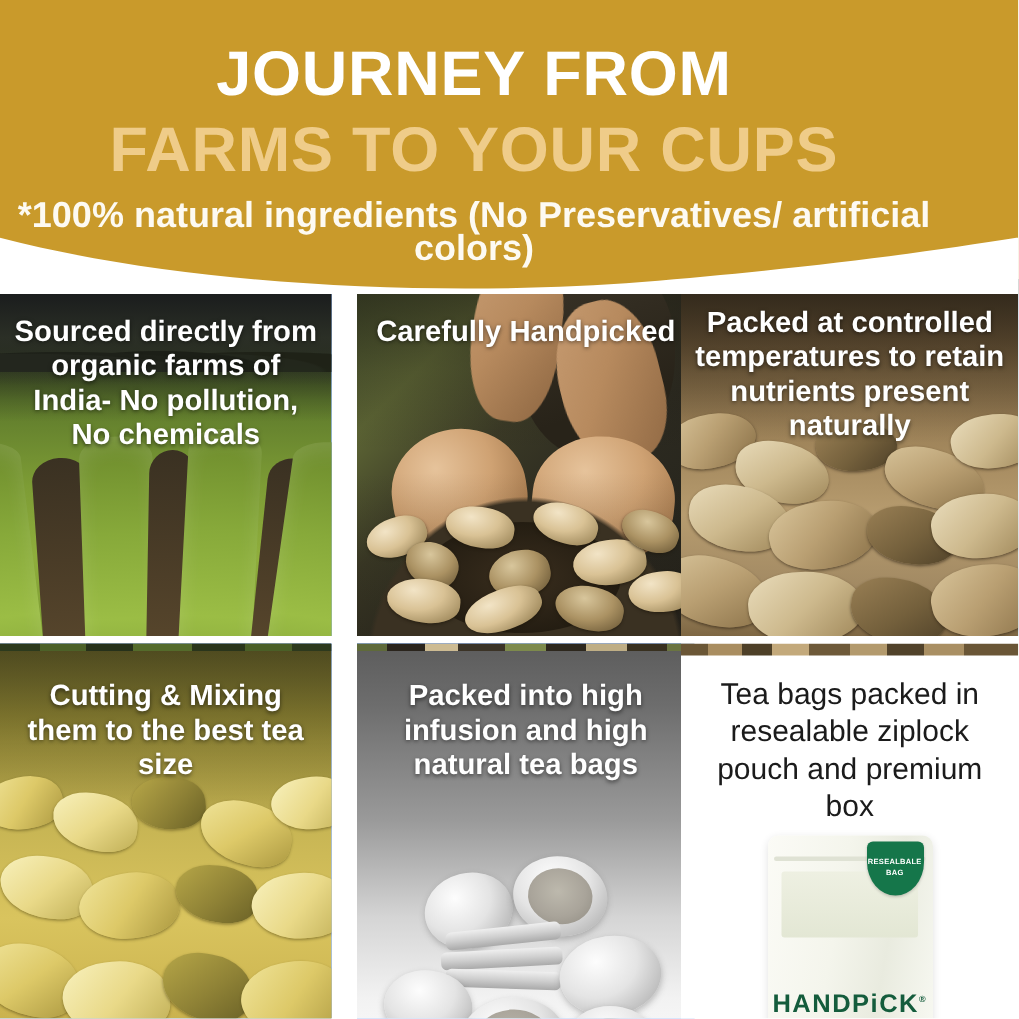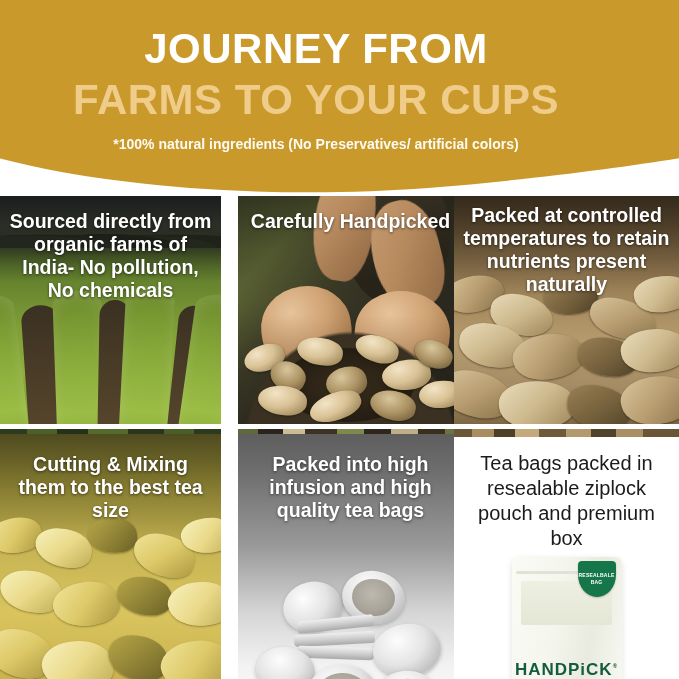--- a/index.html
+++ b/index.html
@@ -43,21 +43,21 @@
     margin:0;padding:4px 0 0 0;
     font-size:42px;line-height:48px;
     font-weight:bold;color:#efcc89;
     letter-spacing:0.5px;
     font-family:"Liberation Sans",sans-serif;
     text-transform:uppercase;
     text-align:center;
   }
   .subtitle{
     margin:0;padding:9px 0 0 0;
-    font-size:14px;line-height:22px;
+    font-size:24px;line-height:22px;
     font-weight:bold;color:#fdfaf2;
     font-family:"Liberation Sans",sans-serif;
   }
 
   
   .grid{
     position:absolute;left:0;top:186px;width:679px;height:493px;
     z-index:1;
   }
   .row{
@@ -399,21 +399,21 @@
           <div class="podedge" style="left:26%;top:74%;width:34%;height:4%;transform:rotate(2deg);"></div>
           <div class="pod" style="left:60%;top:66%;width:30%;height:18%;transform:rotate(-8deg);"></div>
           <div class="pod" style="left:8%;top:74%;width:26%;height:16%;transform:rotate(7deg);"></div>
           <div class="pod" style="left:30%;top:80%;width:32%;height:20%;transform:rotate(-4deg);">
             <div class="podface" style="left:14%;top:14%;width:72%;height:72%;"></div>
           </div>
           <div class="pod" style="left:62%;top:82%;width:28%;height:17%;transform:rotate(12deg);">
             <div class="podface" style="left:16%;top:16%;width:68%;height:68%;"></div>
           </div>
         </div>
-        <div class="cap">Packed into high infusion and high quality tea bags</div>
+        <div class="cap">Packed into high infusion and high natural tea bags</div>
       </div>
 
       <div class="cell cell-c whitebg">
         <div class="art whitebg">
           <div class="driedstrip"></div>
           <div class="pouch">
             <div class="pouch-zip"></div>
             <div class="pouch-window"></div>
             <div class="badge">
               <span>RESEALBALE</span>

